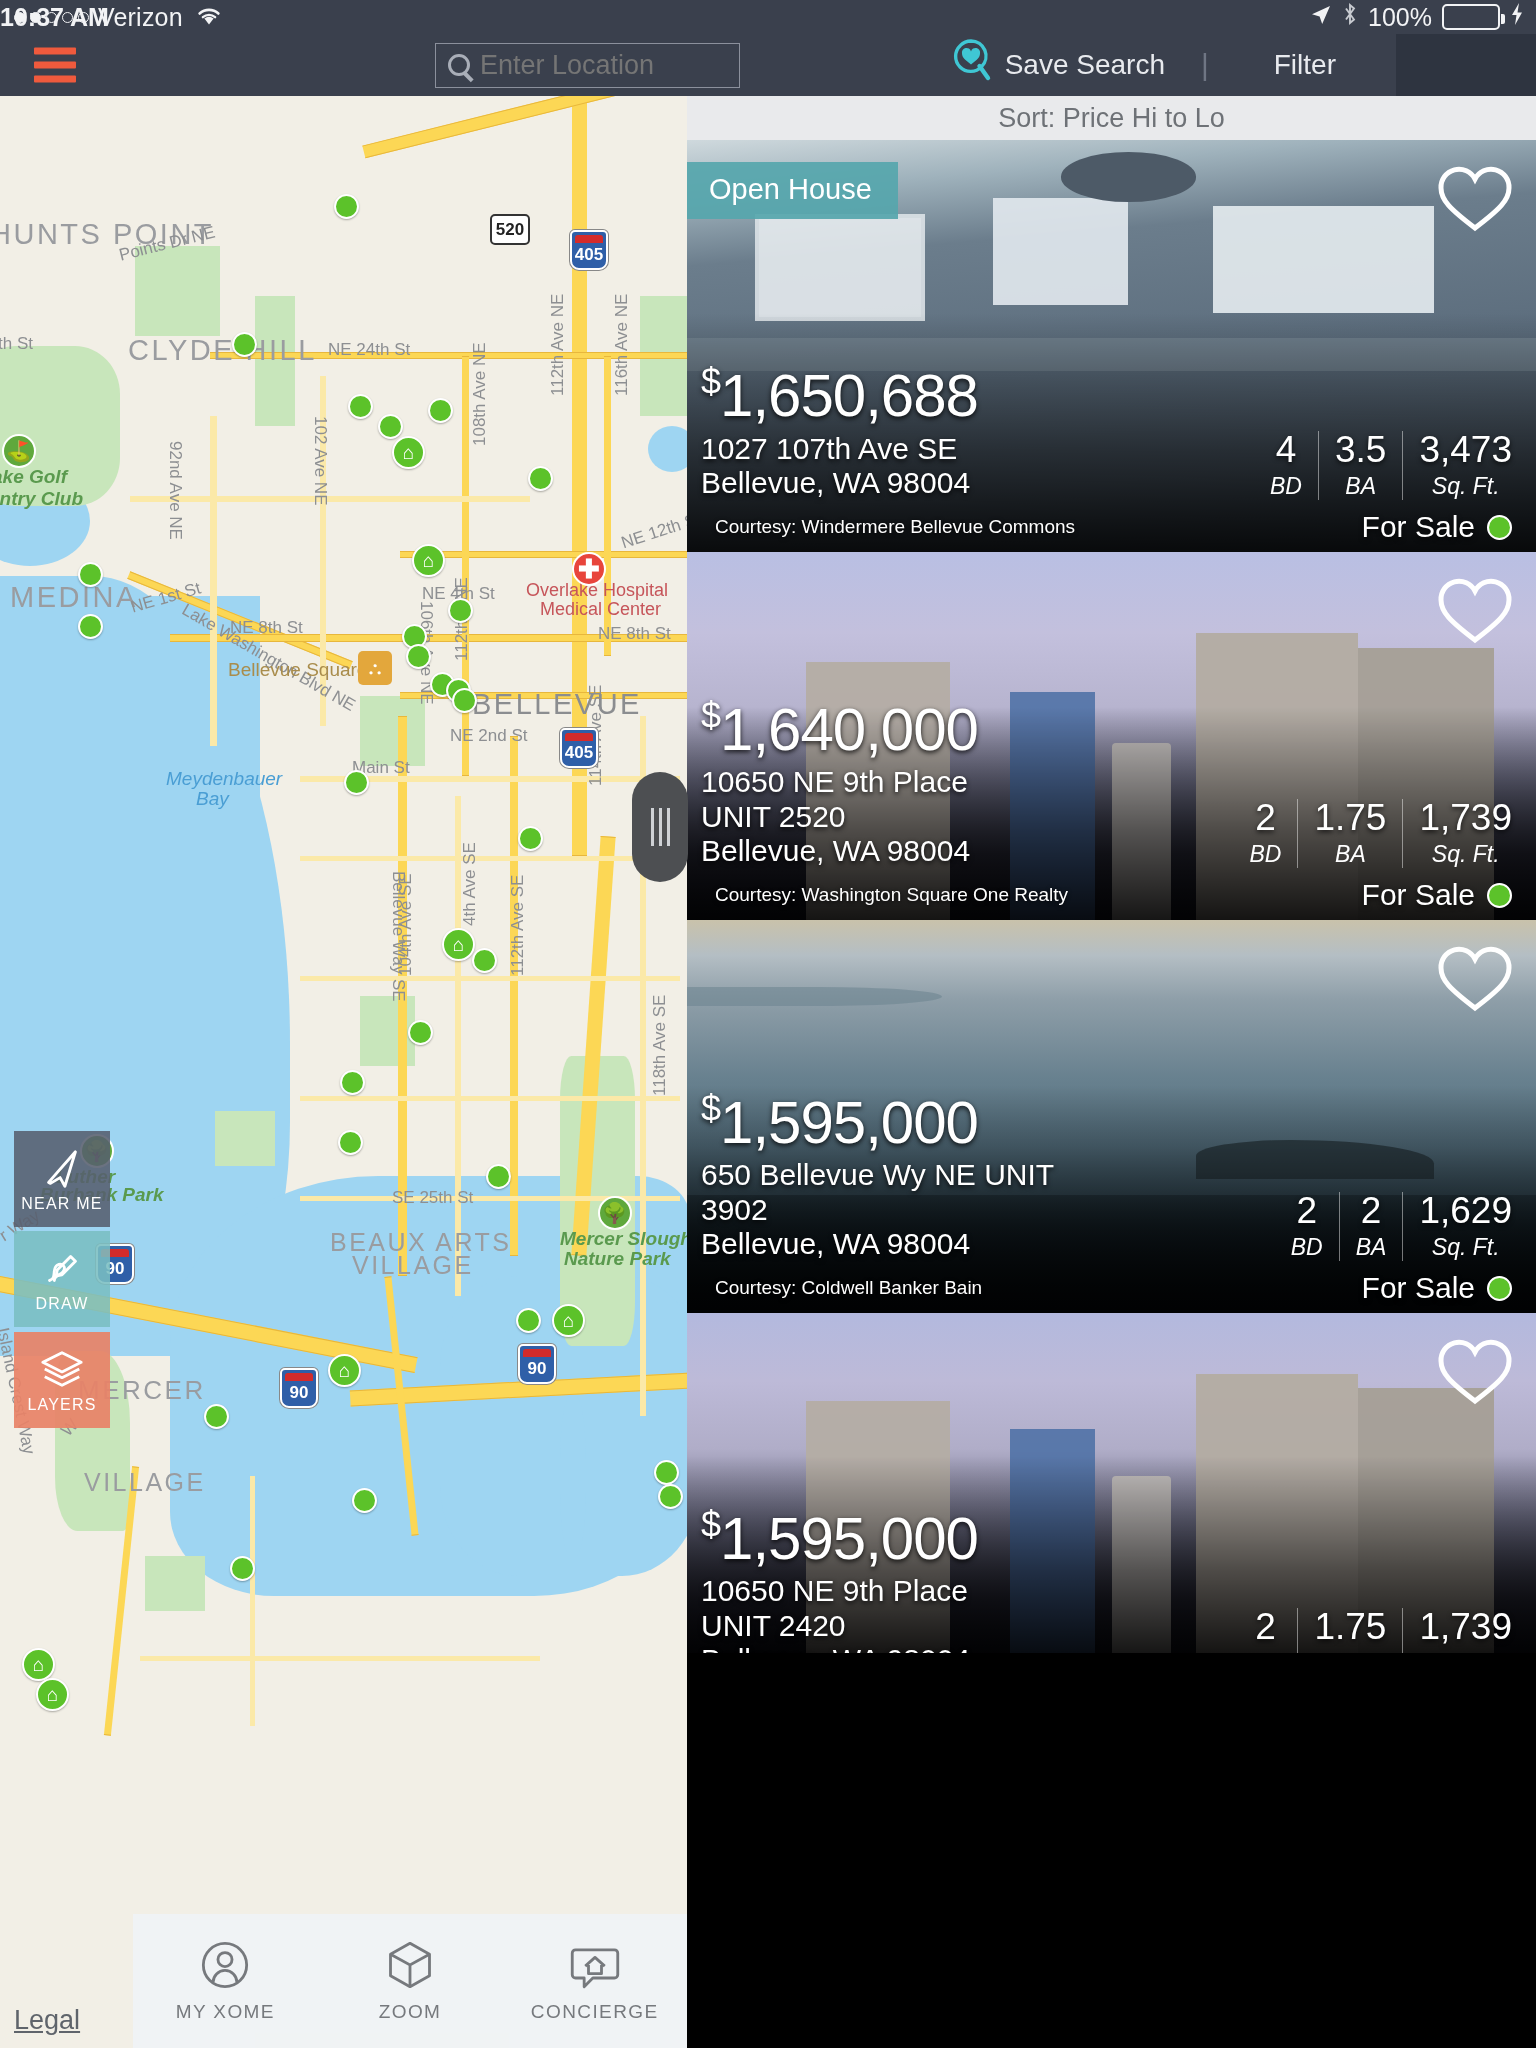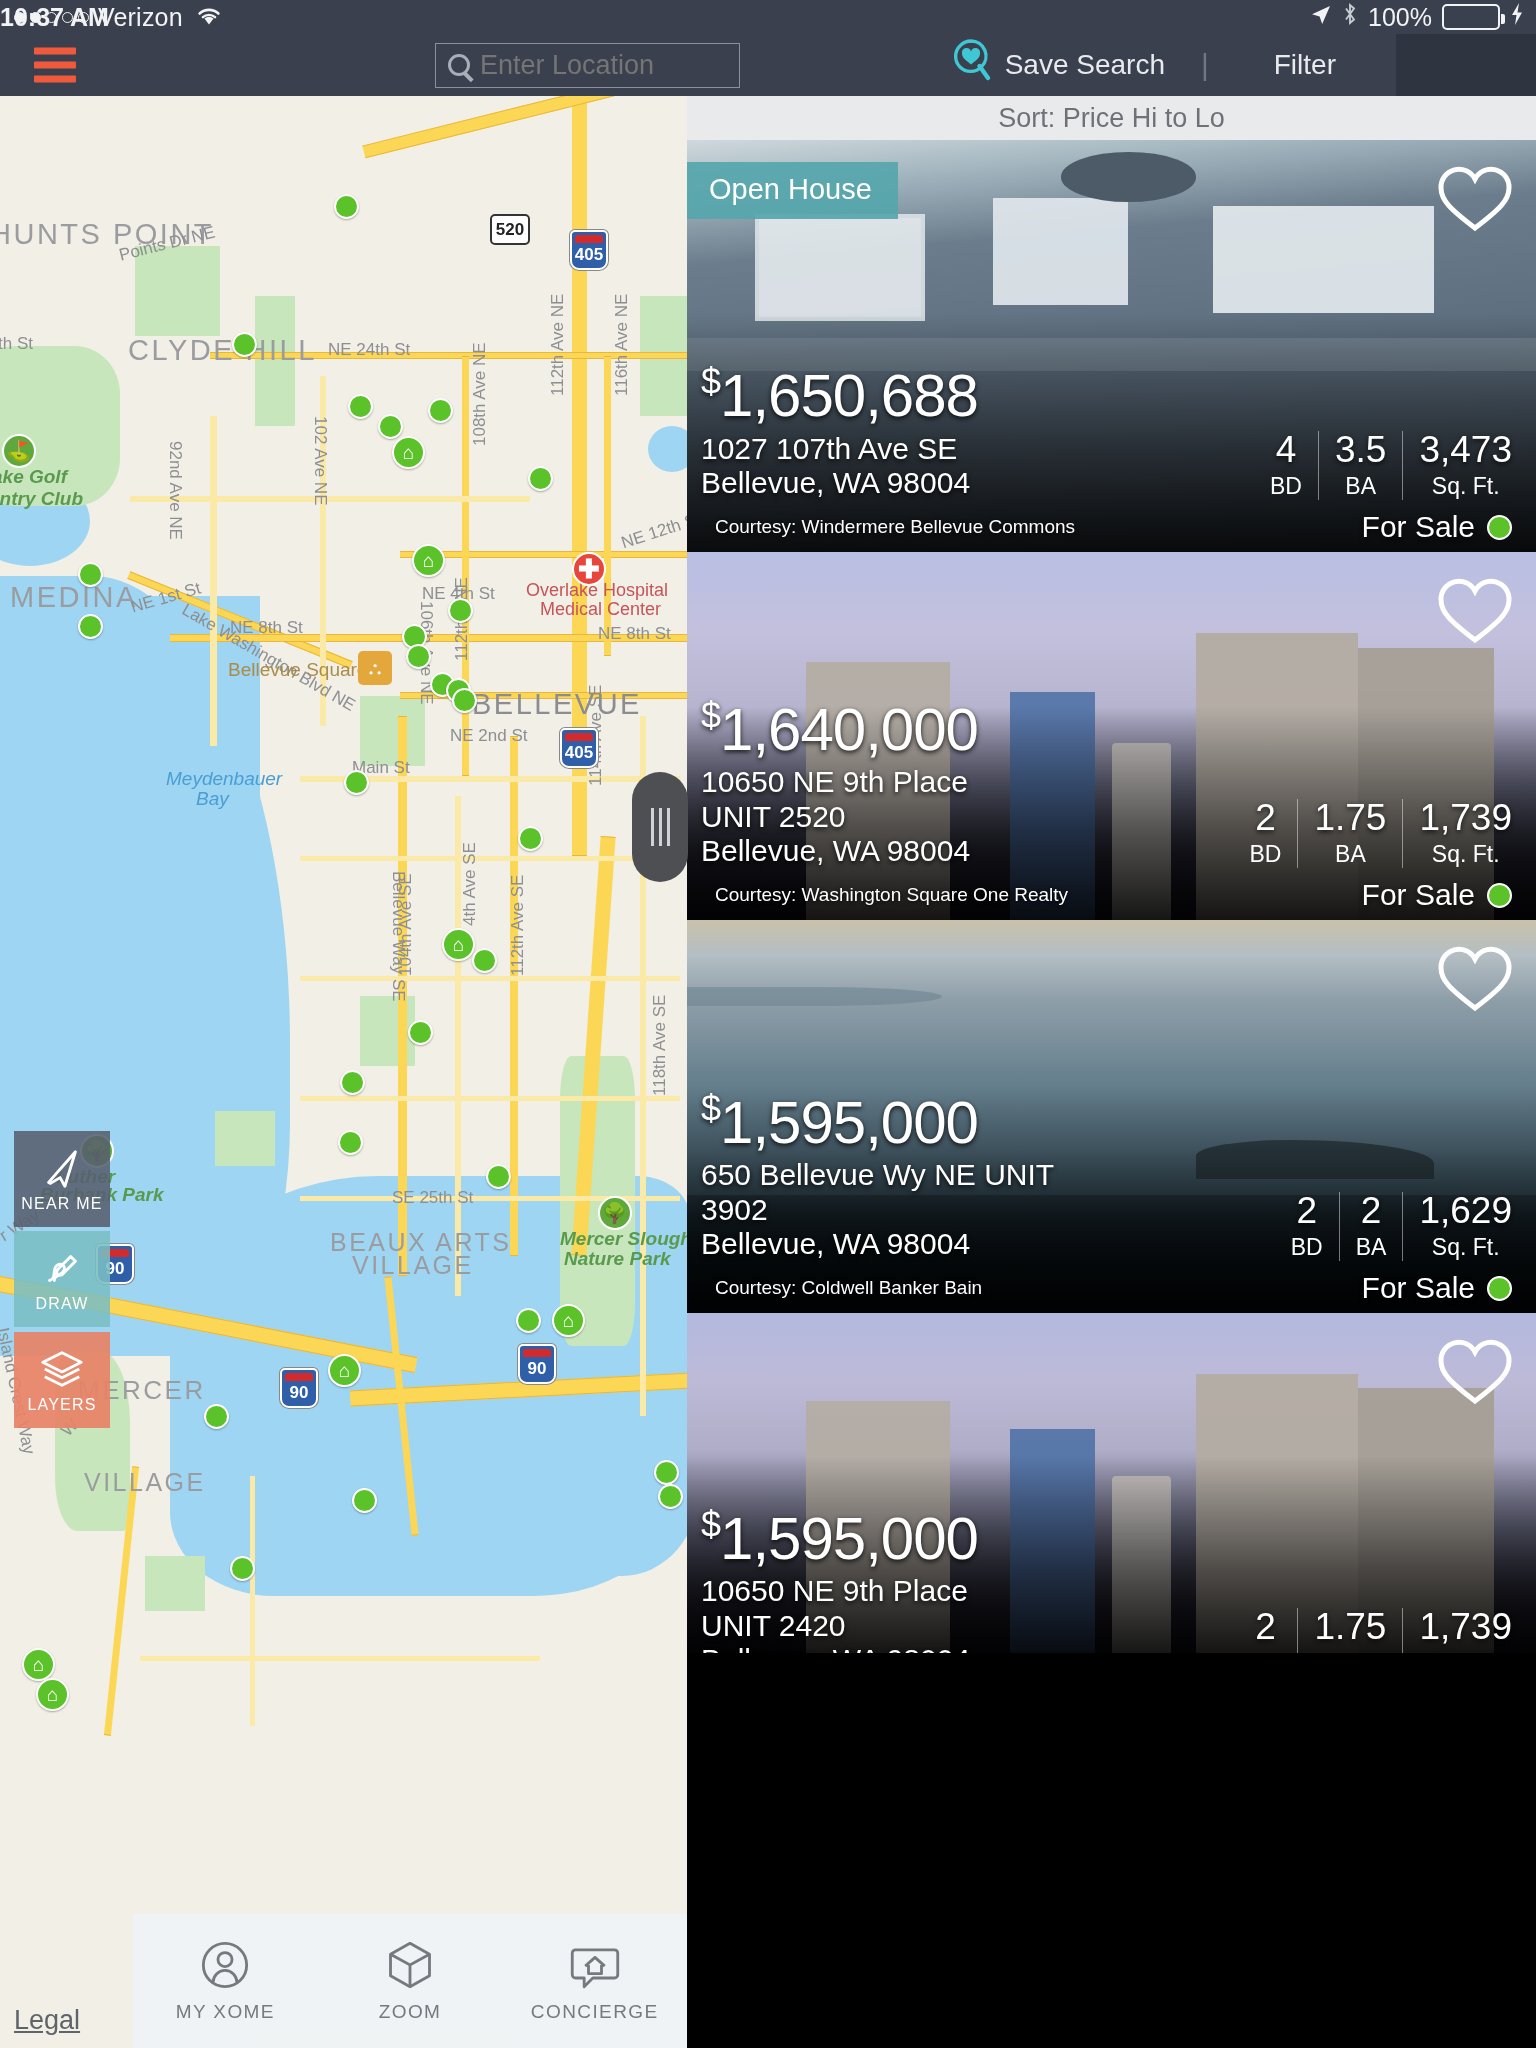--- a/index.html
+++ b/index.html
@@ -132,21 +132,21 @@
     text-shadow:0 2px 5px rgba(0,0,0,.85); letter-spacing:-1px; }
   .price .cur { font-size:36px; vertical-align:22px; }
   .row { display:flex; align-items:flex-end; justify-content:space-between;
     padding:4px 20px 0 14px; }
   .addr { font-size:30px; line-height:1.14; text-shadow:0 2px 5px rgba(0,0,0,.9); }
   .courtesy { font-size:19px; padding:9px 0 0 14px; text-shadow:0 1px 4px rgba(0,0,0,.9); }
   .stats { display:flex; align-items:flex-start; text-align:center; }
   .stat { padding:0 16px; border-right:1px solid rgba(255,255,255,0.45); }
   .stat:last-child { border-right:0; padding-right:4px; }
   .stat .v { font-size:37px; line-height:1.05; text-shadow:0 2px 5px rgba(0,0,0,.8); }
-  .stat .k { font-size:23px; margin-top:3px; }
+  .stat .k { font-size:23px; margin-top:3px;font-style:italic; }
   .right-col { display:flex; flex-direction:column; align-items:flex-end; }
   .forsale { display:flex; align-items:center; gap:12px; font-size:30px;
     margin-top:10px; padding-right:4px; text-shadow:0 2px 5px rgba(0,0,0,.8); }
   .status-dot { width:25px; height:25px; border-radius:50%; background:#5cc22a;
     border:2.5px solid #fff; }
   .scrim { position:absolute; left:0; right:0; bottom:0; height:58%;
     background:linear-gradient(to top, rgba(0,0,0,0.88), rgba(0,0,0,0.55) 42%, rgba(0,0,0,0)); }
 </style>
 </head>
 <body>

